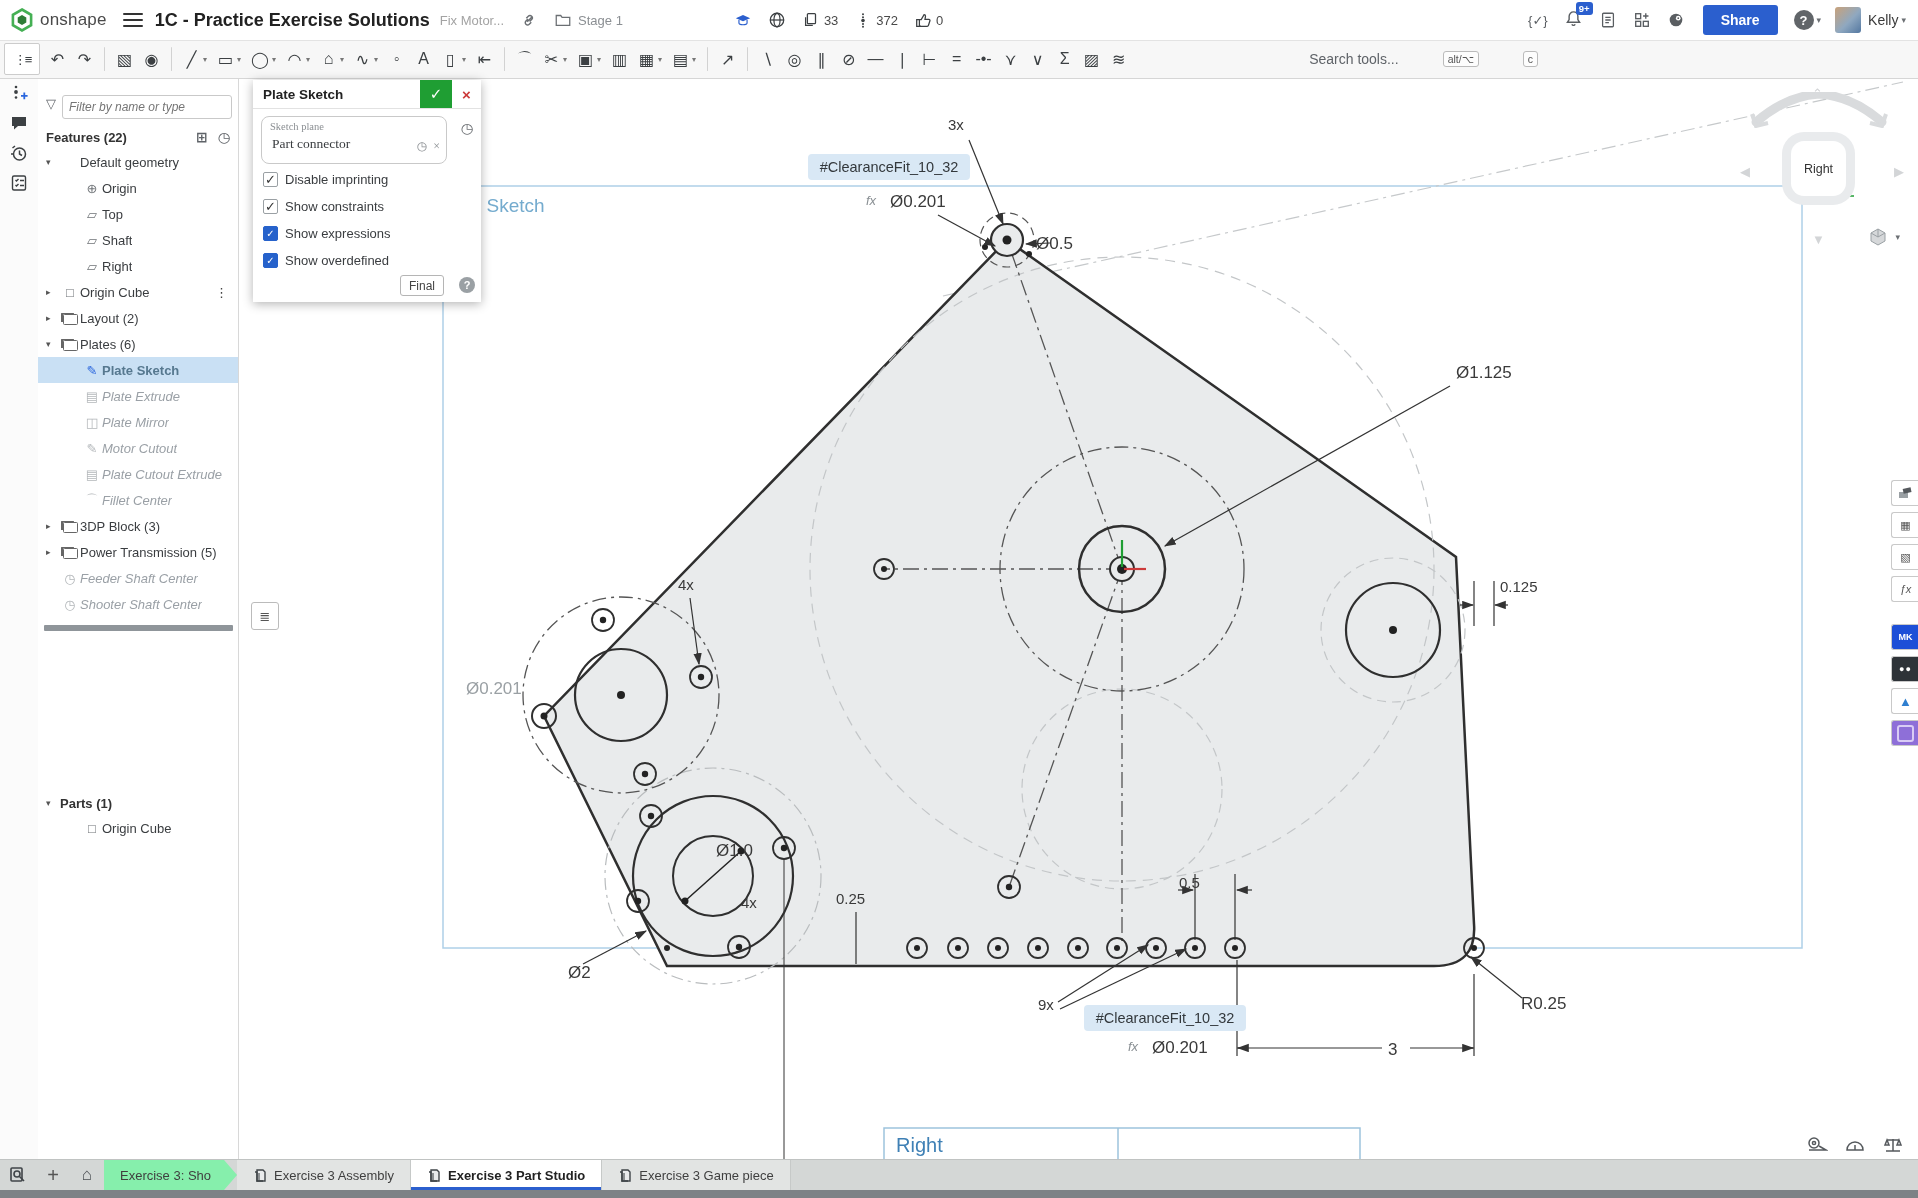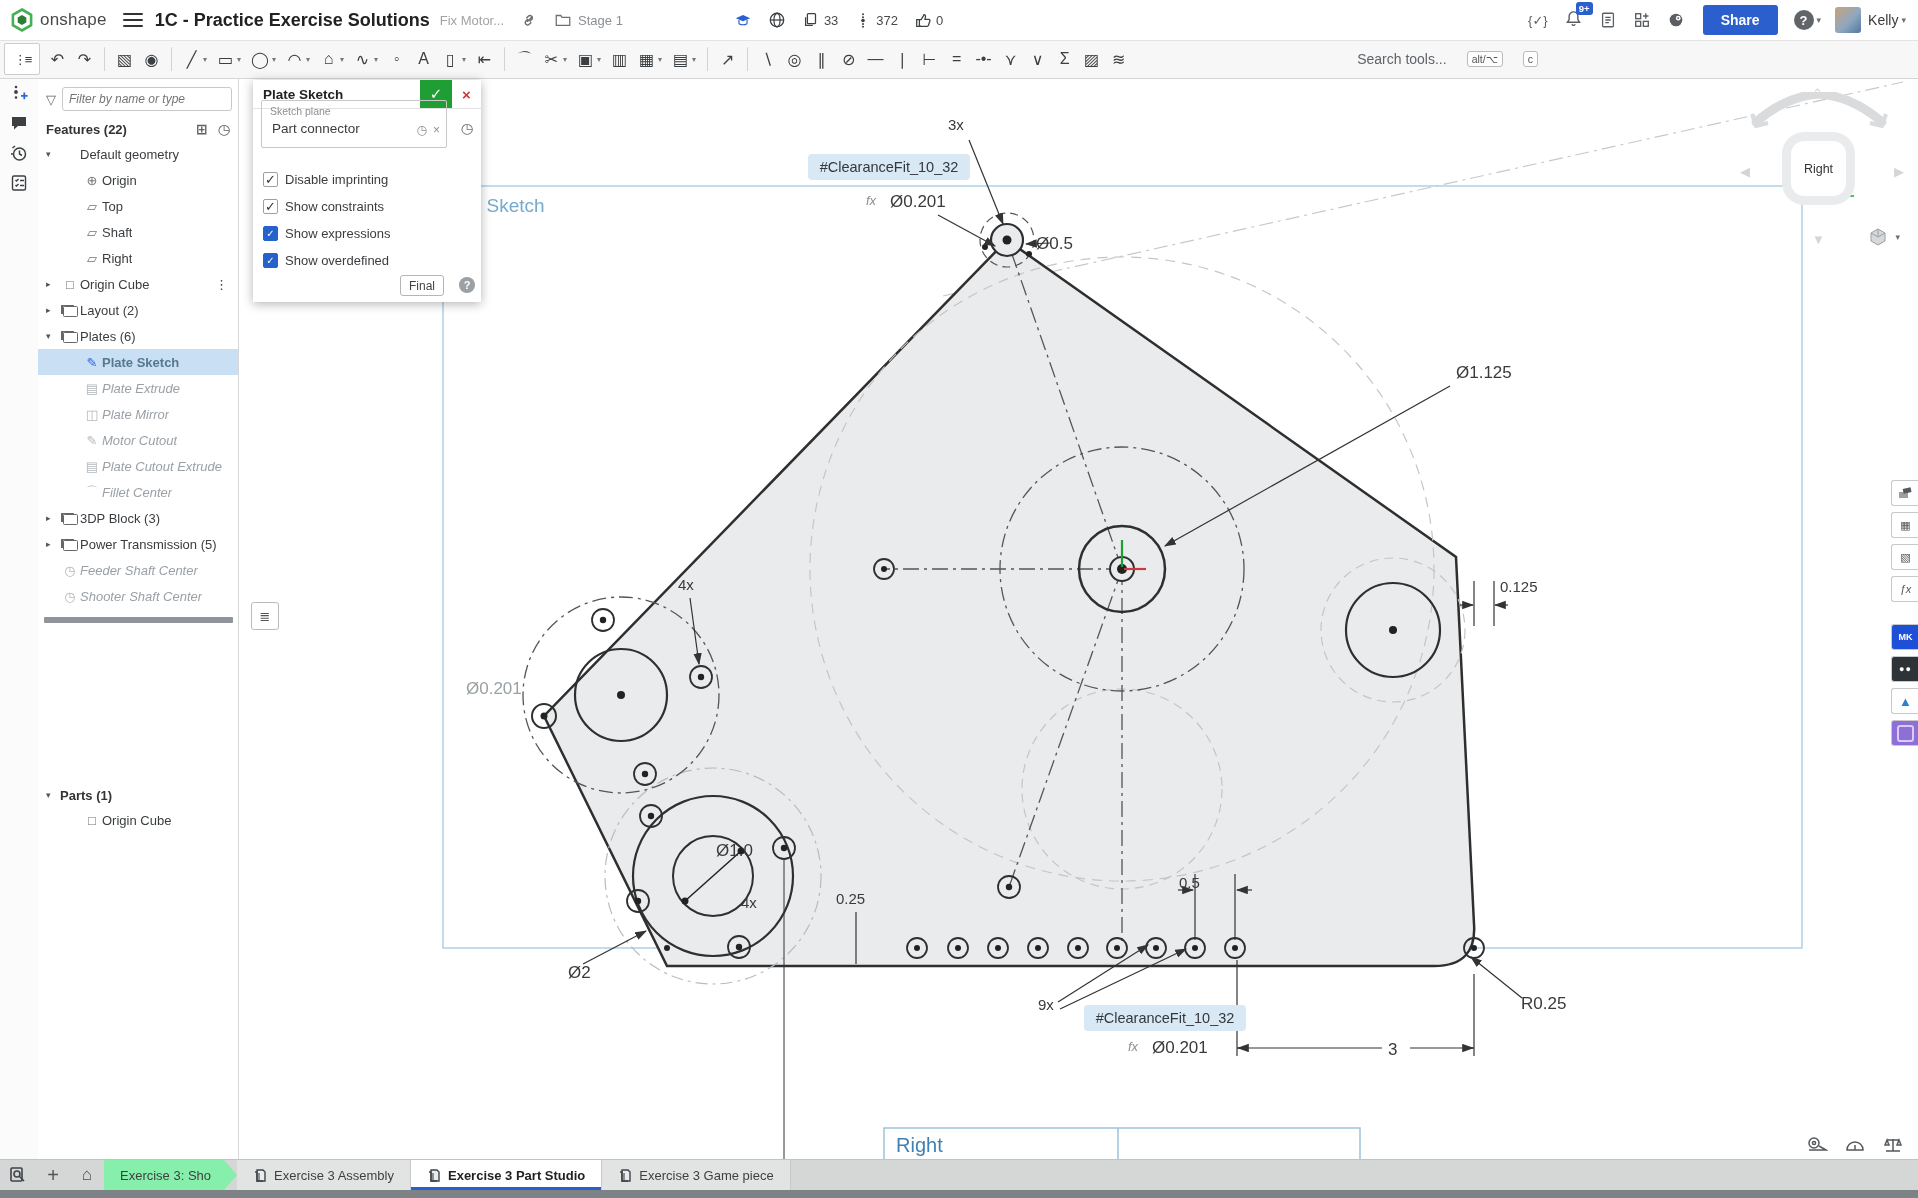--- a/index.html
+++ b/index.html
@@ -28,29 +28,29 @@
   .user-name{font-size:14px;color:#3a3a3a;margin-left:7px;}
   
   .toolbar{position:absolute;top:40px;left:0;right:0;height:38px;background:#f7f7f7;border-bottom:1px solid #d6d6d6;display:flex;align-items:center;z-index:30;}
   .ftoggle{width:34px;height:30px;background:#fff;border:1px solid #ccc;border-radius:2px;margin:0 4px;display:flex;align-items:center;justify-content:center;font-size:13px;color:#3c4043;letter-spacing:-2px;}
   .tbi{display:flex;align-items:center;height:30px;padding:0 4px;margin:0 1px;border-radius:2px;color:#3c4043;font-size:16px;cursor:pointer;}
   .tbi .g{min-width:17px;text-align:center;}
   .tbi .chv{font-size:8px;color:#777;margin-left:3px;}
   .tbi.div{width:1px;height:24px;background:#d2d2d2;padding:0;margin:0 6px;}
   .search-tools{margin-left:auto;margin-right:380px;display:flex;align-items:center;gap:20px;cursor:pointer;}
   .search-lbl{font-size:14px;color:#5f6368;}
-  .kbd{font-size:10.5px;color:#555;border:1px solid #bbb;border-radius:3px;background:#fdfdfd;padding:1px 4px;}
+  .kbd{font-size:10.5px;color:#555;border:1px solid #bbb;border-radius:3px;background:#fdfdfd;padding:1px 4px;margin-left:24px;}
   
   .rail{position:absolute;top:78px;left:0;width:38px;bottom:38px;background:#fbfbfb;border-right:1px solid #e4e4e4;z-index:20;}
   .rail .ric{width:38px;height:30px;display:flex;align-items:center;justify-content:center;color:#3c4043;cursor:pointer;}
   
   .fpanel{position:absolute;top:78px;left:38px;width:200px;bottom:38px;background:#fff;border-right:1px solid #d8d8d8;z-index:20;overflow:hidden;}
   .filter-row{display:flex;align-items:center;gap:6px;padding:9px 6px 4px 8px;}
   .funnel{color:#5f6368;font-size:13px;}
-  .filter-input{flex:1;border:1px solid #c9c9c9;border-radius:3px;font-size:12px;font-style:italic;color:#9a9a9a;padding:4px 6px;outline:none;width:100px;}
+  .filter-input{flex:1;border:1px solid #c9c9c9;border-radius:3px;font-size:12px;font-style:italic;color:#9a9a9a;padding:4px 6px;outline:none;width:100px;margin-top:8px;}
   .feat-header{display:flex;align-items:center;padding:6px 8px 4px 8px;font-size:13px;font-weight:bold;color:#333;}
   .fh-icons{margin-left:auto;display:flex;gap:10px;color:#5f6368;font-size:14px;}
   .trow{display:flex;align-items:center;height:26px;padding-left:8px;font-size:13px;color:#3a3d40;cursor:pointer;}
   .trow .chev{width:14px;font-size:9px;color:#555;}
   .trow .tico{width:20px;text-align:center;font-size:13px;color:#707478;}
   .trow .tlabel{white-space:nowrap;overflow:hidden;}
   .trow .tmenu{margin-left:auto;padding-right:10px;color:#444;font-size:13px;}
   .trow.ind{padding-left:30px;}
   .trow.sel{background:#c9e0f4;}
   .trow.sel .tlabel{font-weight:bold;color:#56788f;}
@@ -60,21 +60,21 @@
   .trow.fold .tico::before{content:"";display:block;width:13px;height:9px;border:1.3px solid #666;border-radius:1.5px;margin:2px auto 0 auto;box-shadow:-3px -2px 0 -1px #666;}
   .rollback{height:6px;background:#8f959a;margin:8px 5px 0 6px;border-radius:1px;cursor:ns-resize;}
   .parts-header{display:flex;align-items:center;margin-top:160px;padding-left:8px;font-size:13px;font-weight:bold;color:#333;height:24px;}
   .parts-header .chev{width:14px;font-size:9px;color:#555;}
   
   .dialog{position:absolute;left:253px;top:80px;width:228px;height:222px;background:#fff;box-shadow:0 2px 10px rgba(0,0,0,.3);z-index:50;font-size:13px;}
   .dlg-head{height:28px;display:flex;align-items:center;border-bottom:1px solid #e2e2e2;}
   .dlg-title{font-weight:bold;color:#222;padding-left:10px;font-size:13.5px;flex:1;}
   .dlg-ok{width:32px;height:28px;background:#1f9e33;color:#fff;display:flex;align-items:center;justify-content:center;font-size:15px;cursor:pointer;}
   .dlg-x{width:29px;height:28px;color:#cc3a3a;display:flex;align-items:center;justify-content:center;font-size:15px;font-weight:bold;cursor:pointer;}
-  .plane-box{position:absolute;left:8px;top:20px;width:184px;height:46px;border:1px solid #c9c9c9;border-radius:2px;}
+  .plane-box{position:absolute;left:8px;top:36px;width:184px;height:46px;border:1px solid #c9c9c9;border-radius:8px;font-family:Liberation Serif, serif;}
   .plane-lbl{font-size:10.5px;color:#8b8f93;padding:4px 0 0 8px;}
   .plane-val{font-size:13.5px;color:#3a3d40;padding:4px 0 0 10px;}
   .plane-icons{position:absolute;right:6px;top:22px;display:flex;gap:6px;color:#8b8f93;font-size:12px;}
   .dlg-clock{position:absolute;right:8px;top:40px;color:#6b6f73;font-size:14px;}
   .chk-row{position:absolute;left:10px;display:flex;align-items:center;gap:7px;height:22px;cursor:pointer;}
   .chk{width:13px;height:13px;border:1.4px solid #9aa0a4;border-radius:2px;background:#fff;display:flex;align-items:center;justify-content:center;}
   .chk-row.on .chk{background:#2662cb;border-color:#2662cb;color:#fff;font-size:10px;}
   .chk-lbl{color:#3a3d40;font-size:13px;}
   .final-btn{position:absolute;left:147px;top:195px;width:42px;height:19px;border:1px solid #b5b5b5;border-radius:3px;background:#fff;font-size:12px;color:#444;display:flex;align-items:center;justify-content:center;cursor:pointer;}
   .dlg-help{position:absolute;left:206px;top:197px;width:16px;height:16px;border-radius:50%;background:#9aa0a4;color:#fff;font-size:11px;font-weight:bold;display:flex;align-items:center;justify-content:center;}

